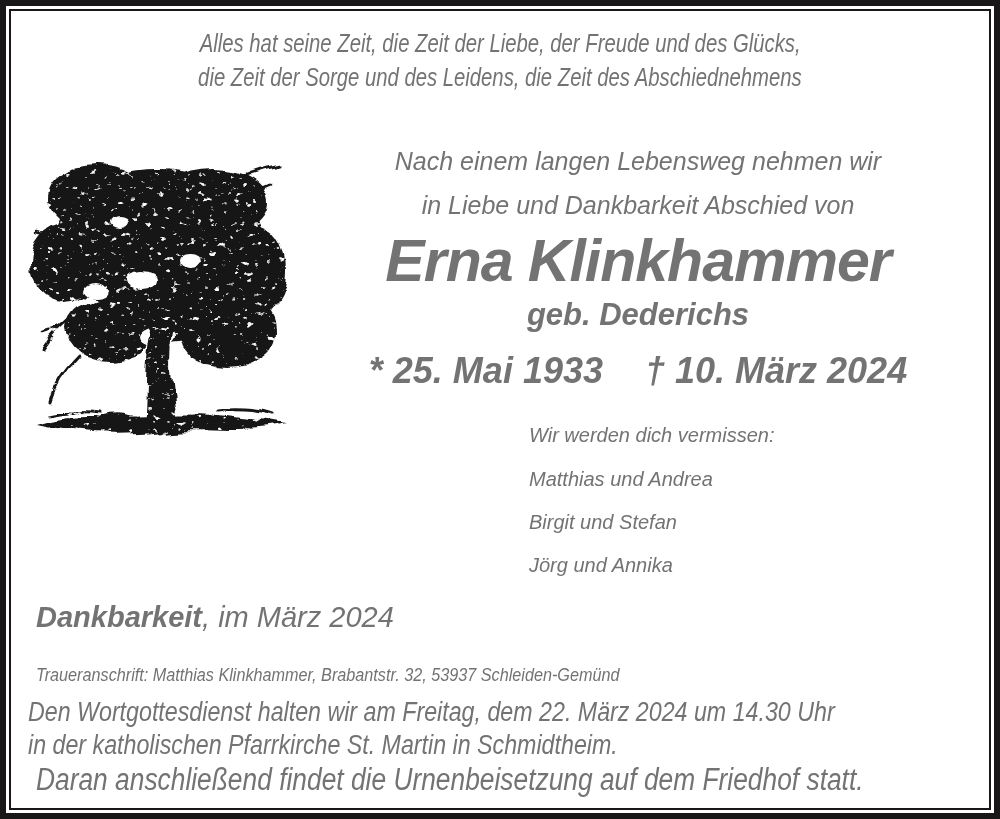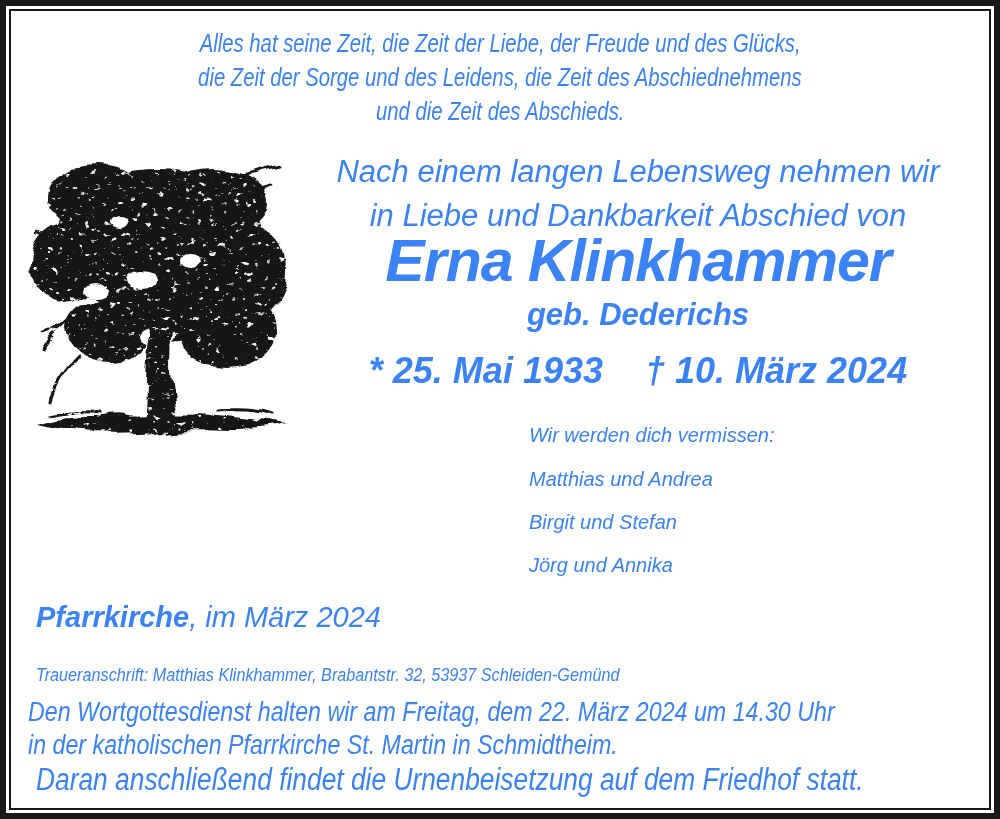--- a/index.html
+++ b/index.html
@@ -1,36 +1,36 @@
 <!DOCTYPE html>
 <html><head>
 <meta charset="utf-8">
 <style>
   html,body{margin:0;padding:0;background:#ffffff;}
   .page{
     position:relative;width:1000px;height:819px;background:#ffffff;
-    font-family:"Liberation Sans",sans-serif;font-style:italic;color:#3b82f6;
+    font-family:"Liberation Sans",sans-serif;font-style:italic;color:#737373;
     overflow:hidden;
   }
   .frame-outer{position:absolute;inset:0;border:6px solid #191717;pointer-events:none;}
   .frame-inner{position:absolute;inset:9px;border:2px solid #191717;pointer-events:none;}
 
   .verse{position:absolute;top:26px;left:0;right:0;text-align:center;
          font-size:26px;line-height:34px;white-space:nowrap;}
   .fitC{display:inline-block;transform-origin:50% 50%;}
   .fitL{display:inline-block;transform-origin:0 50%;white-space:nowrap;}
   .cx78{transform:scaleX(.78);}
   .cx85{transform:scaleX(.85);}
   .cx86{transform:scaleX(.86);}
   .cx90{transform:scaleX(.90);}
 
   .tree{position:absolute;left:28px;top:152px;width:262px;height:296px;}
 
   .center-col{position:absolute;left:300px;width:676px;text-align:center;}
-  .intro{top:139px;font-size:31px;line-height:44px;margin-top:11px;}
+  .intro{top:139px;font-size:25px;line-height:44px;}
   .name{top:226px;font-size:59px;line-height:70px;font-weight:700;letter-spacing:-1px;}
   .maiden{top:296px;font-size:31px;line-height:38px;font-weight:700;}
   .dates{top:351px;font-size:36px;line-height:40px;font-weight:700;white-space:nowrap;}
   .dates .death{margin-left:42px;}
 
   .mourners{position:absolute;left:529px;top:412px;font-size:20px;}
   .mourners .heading{line-height:46px;font-weight:400;}
   .mourners .mourner{line-height:43px;font-weight:400;}
 
   .place-line{position:absolute;left:36px;top:599px;font-size:29px;line-height:36px;}
@@ -42,21 +42,20 @@
 </head>
 <body>
 
 <div class="page">
   <div class="frame-outer"></div>
   <div class="frame-inner"></div>
 
   <div class="verse">
     <div><span class="fitC cx78">Alles hat seine Zeit, die Zeit der Liebe, der Freude und des Glücks,</span></div>
     <div><span class="fitC cx78">die Zeit der Sorge und des Leidens, die Zeit des Abschiednehmens</span></div>
-    <div><span class="fitC cx78">und die Zeit des Abschieds.</span></div>
   </div>
 
   <div class="tree">
     <svg viewBox="0 0 262 296" width="262" height="296" aria-hidden="true">
       <defs>
         <filter id="engrave" x="-10%" y="-10%" width="120%" height="120%">
           <feTurbulence type="fractalNoise" baseFrequency="0.018 0.026" numOctaves="3" seed="8" result="warp"></feTurbulence>
           <feDisplacementMap in="SourceGraphic" in2="warp" scale="16" xChannelSelector="R" yChannelSelector="G" result="shape"></feDisplacementMap>
           <feTurbulence type="fractalNoise" baseFrequency="0.16 0.2" numOctaves="3" seed="4" result="grain"></feTurbulence>
           <feColorMatrix in="grain" type="matrix" values="0 0 0 0 1  0 0 0 0 1  0 0 0 0 1  4 4 4 0 -7.2" result="fleck"></feColorMatrix>
@@ -129,21 +128,21 @@
   </div>
 
   <div class="mourners">
     <div class="heading">Wir werden dich vermissen:</div>
     <div class="mourner">Matthias und Andrea</div>
     <div class="mourner">Birgit und Stefan</div>
     <div class="mourner">Jörg und Annika</div>
   </div>
 
   <div class="place-line">
-    <span class="place">Pfarrkirche</span><span>, im März 2024</span>
+    <span class="place">Dankbarkeit</span><span>, im März 2024</span>
   </div>
 
   <div class="address">
     <span class="fitL cx90">Traueranschrift: Matthias Klinkhammer, Brabantstr. 32, 53937 Schleiden-Gemünd</span>
   </div>
 
   <div class="service">
     <div><span class="fitL cx86">Den Wortgottesdienst halten wir am Freitag, dem 22. März 2024 um 14.30 Uhr</span></div>
     <div><span class="fitL cx86">in der katholischen Pfarrkirche St. Martin in Schmidtheim.</span></div>
   </div>

